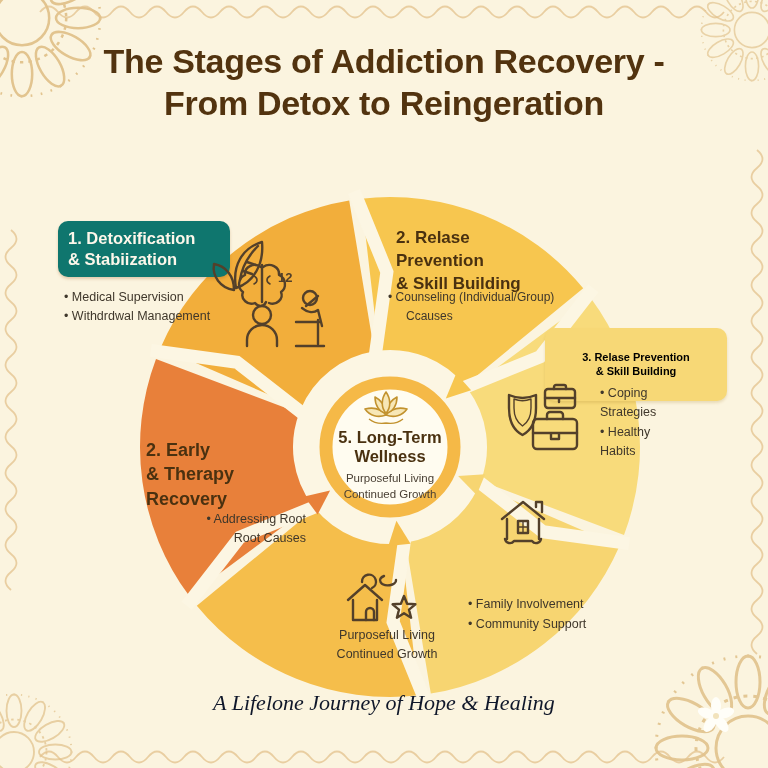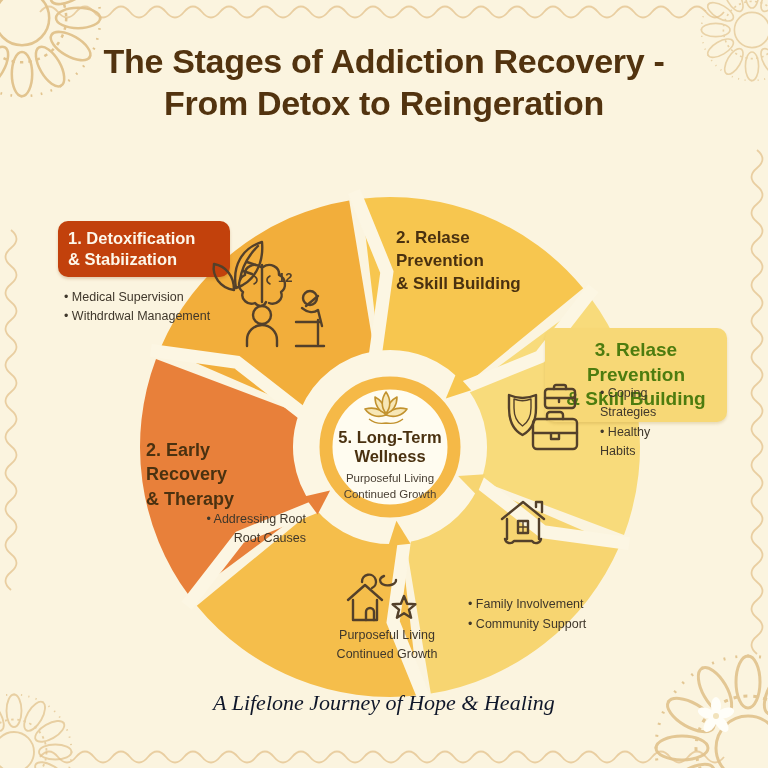--- a/index.html
+++ b/index.html
@@ -8,24 +8,24 @@
   svg{display:block;}
   
   #border-svg{position:absolute;inset:0;z-index:0;}
   #wheel-svg{position:absolute;inset:0;z-index:1;}
   .overlay{position:absolute;z-index:2;}
   
   #title{top:40px;left:0;width:768px;text-align:center;color:#52330F;font-weight:700;
          font-size:34px;line-height:1.24;letter-spacing:-0.3px;}
   
   .badge{border-radius:10px;font-weight:700;}
-  #badge1{left:58px;top:221px;width:152px;background:#c2410c;color:#FDF7EA;
+  #badge1{left:58px;top:221px;width:152px;background:#0f766e;color:#FDF7EA;
           padding:7px 10px;font-size:16.5px;line-height:1.28;box-shadow:0 2px 3px rgba(150,80,20,.25);}
-  #badge3{left:545px;top:328px;width:170px;background:#F7D876;color:#4d7c0f;text-align:center;
-          padding:10px 6px;font-size:19px;line-height:1.3;box-shadow:0 2px 3px rgba(160,120,30,.2);}
+  #badge3{left:545px;top:328px;width:170px;background:#F7D876;color:#000000;text-align:center;
+          padding:22px 6px;font-size:11px;line-height:1.3;box-shadow:0 2px 3px rgba(160,120,30,.2);}
   
   .seg-head{color:#4A3110;font-weight:700;font-size:17px;line-height:1.35;}
   #s2-block{left:396px;top:227px;}
   #s6-heading{left:146px;top:438px;width:160px;text-align:left;font-size:18px;}
   
   .bl-list{color:#3F372B;font-size:12.5px;line-height:1.55;}
   .bl::before{content:"•  ";}
   #s1-bullets{left:64px;top:288px;}
   #s2-bullets{left:388px;top:288px;font-size:12px;}
   #s2-bullets .cont{padding-left:18px;}
@@ -126,20 +126,24 @@
   <div id="s1-bullets" class="overlay bl-list">
     <div class="bl">Medical Supervision</div>
     <div class="bl">Withdrdwal Management</div>
   </div>
 
   <div id="s2-block" class="overlay seg-head">
     <div>2. Relase</div>
     <div>Prevention</div>
     <div>&amp; Skill Building</div>
   </div>
+  <div id="s2-bullets" class="overlay bl-list">
+    <div class="bl">Counseling (Individual/Group)</div>
+    <div class="cont">Ccauses</div>
+  </div>
   <svg class="overlay" style="left:226px;top:258px;" width="112" height="90" viewBox="0 0 112 90">
     <g class="lineart">
       <path d="M35,9 c-7,-5 -17,0 -16,8 c-7,3 -8,13 -2,17 c-3,7 5,14 12,11 c3,4 9,4 11,-1"></path>
       <path d="M37,9 c7,-5 17,0 16,8 c7,3 8,13 2,17 c3,7 -5,14 -12,11"></path>
       <path d="M36,7 v37"></path>
       <path d="M28,18 c4,2 4,6 0,8 M44,18 c-4,2 -4,6 0,8" stroke-width="1.6"></path>
       <circle cx="36" cy="57" r="9"></circle>
       <path d="M21,88 v-6 a15,15 0 0 1 30,0 v6"></path>
       <circle cx="84" cy="40" r="7"></circle>
       <path d="M76,50 c6,5 12,5 16,2 l4,16"></path>
@@ -194,22 +198,22 @@
       <polygon points="64,26 67.1,33.8 75.4,34.3 69,39.6 71.1,47.7 64,43.2 56.9,47.7 59,39.6 52.6,34.3 60.9,33.8"></polygon>
     </g>
   </svg>
   <div id="s5-caption" class="overlay bl-list">
     <div>Purposeful Living</div>
     <div>Continued Growth</div>
   </div>
 
   <div id="s6-heading" class="overlay seg-head">
     <div>2. Early</div>
+    <div>&amp; Therapy</div>
     <div>Recovery</div>
-    <div>&amp; Therapy</div>
   </div>
   <div id="s6-bullets" class="overlay bl-list">
     <div class="bl">Addressing Root</div>
     <div>Root Causes</div>
   </div>
 
   <svg class="overlay" style="left:363px;top:390px;" width="46" height="36" viewBox="0 0 46 36">
     <g fill="#F7E7B6" stroke="#C2922E" stroke-width="1.6" stroke-linejoin="round">
       <path d="M23,25 c-8,3 -16,1 -21,-6 c8,-2 16,0 21,6 z"></path>
       <path d="M23,25 c8,3 16,1 21,-6 c-8,-2 -16,0 -21,6 z"></path>

